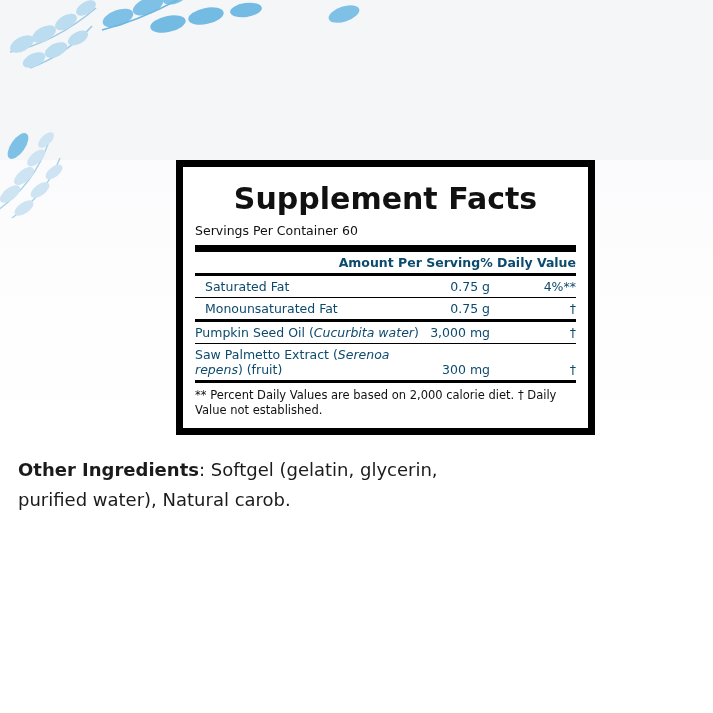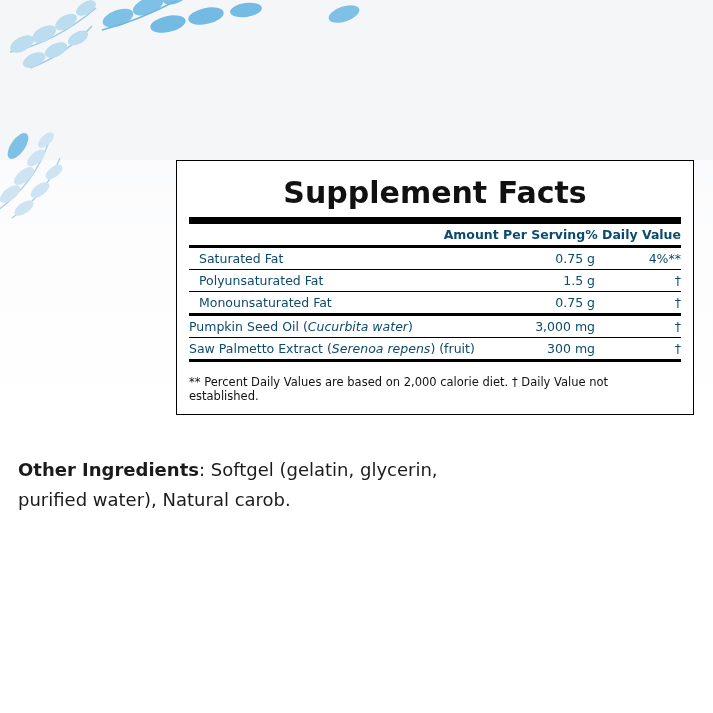--- a/index.html
+++ b/index.html
@@ -42,23 +42,23 @@
   .leafdeco {
     position: absolute;
     pointer-events: none;
   }
 
   
   .panel {
     position: absolute;
     left: 176px;
     top: 160px;
-    width: 518px;
+    width: 419px;
     background: #ffffff;
-    border: 1px solid #000000;
+    border: 7px solid #000000;
     box-sizing: border-box;
     padding: 0;
   }
   .panel-inner {
     padding: 10px 12px 8px 12px;
   }
   .sf-title {
     text-align: center;
     font-size: 30px;
     font-weight: 700;
@@ -102,21 +102,21 @@
   .indent1 { padding-left: 10px !important; }
   .row-line td {
     border-bottom: 1px solid #000;
   }
   .row-noline td {
     border-bottom: none;
   }
   .footnote {
     font-size: 11.5px;
     color: #111;
-    padding: 13px 0 2px 0;
+    padding: 5px 0 2px 0;
     line-height: 1.3;
   }
   em { font-style: italic; }
 
   
   .other-ing {
     position: absolute;
     left: 18px;
     top: 455px;
     width: 420px;
@@ -190,20 +190,21 @@
   </svg>
 
   <svg class="leafdeco" style="left:0px; top:120px; width:46px; height:60px;" viewBox="0 0 46 60">
     <ellipse cx="18" cy="26" rx="15" ry="7" transform="rotate(-55 18 26)" fill="#7fc0e6"></ellipse>
   </svg>
 
   <div class="panel">
     <div class="panel-inner">
       <div class="sf-title">Supplement Facts</div>
 
+      <div class="serving-line">Servings Per Container  60</div>
 
       <div class="rule-thick"></div>
 
       <table class="sf">
         <tbody>
           <tr class="hdr">
             <td class="nm"></td>
             <td class="amt">Amount Per Serving</td>
             <td class="dv">% Daily Value</td>
           </tr>
@@ -212,25 +213,20 @@
 
       <div class="rule-med"></div>
 
       <table class="sf">
         <tbody>
           <tr class="row-line">
             <td class="nm indent1">Saturated Fat</td>
             <td class="amt">0.75 g</td>
             <td class="dv">4%**</td>
           </tr>
-          <tr class="row-line">
-            <td class="nm indent1">Polyunsaturated Fat</td>
-            <td class="amt">1.5 g</td>
-            <td class="dv">†</td>
-          </tr>
           <tr class="row-noline">
             <td class="nm indent1">Monounsaturated Fat</td>
             <td class="amt">0.75 g</td>
             <td class="dv">†</td>
           </tr>
         </tbody>
       </table>
 
       <div class="rule-med"></div>
 

